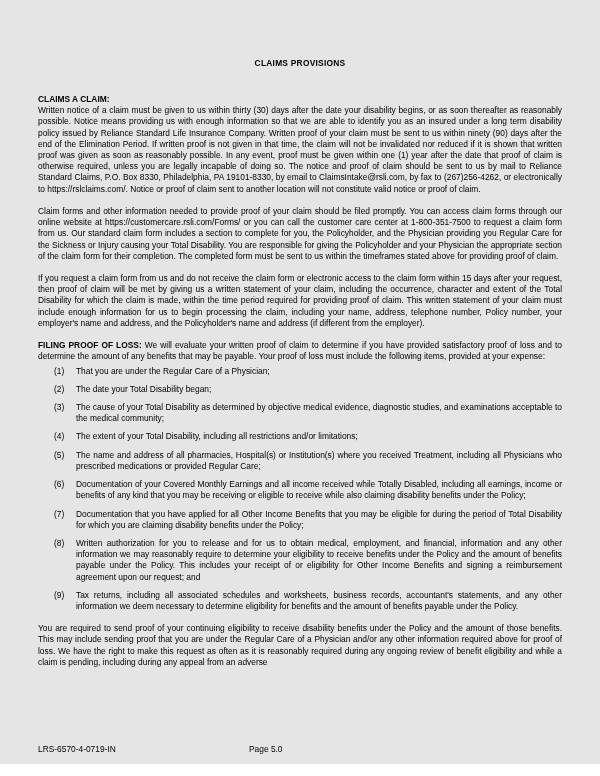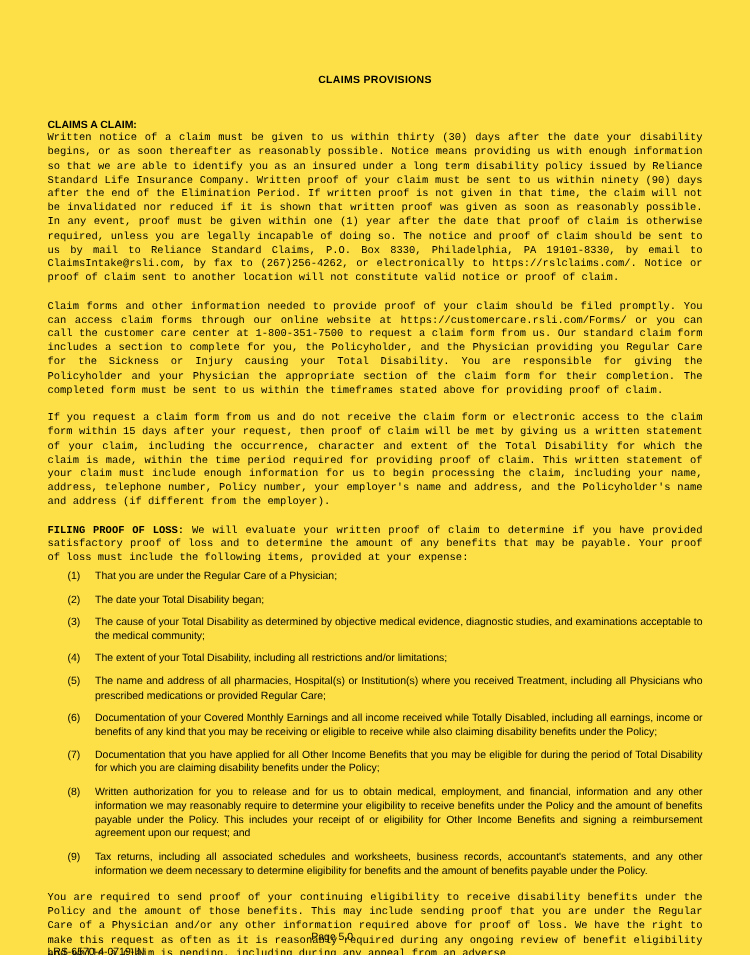--- a/index.html
+++ b/index.html
@@ -9,21 +9,21 @@
     background: #ffffff;
   }
   body {
     font-family: "Liberation Sans", sans-serif;
     color: #000000;
   }
   .page {
     position: relative;
     width: 600px;
     height: 764px;
-    background: #fde047;
+    background: #e5e5e5;
     overflow: hidden;
     box-sizing: border-box;
   }
   .content {
     position: absolute;
     left: 38px;
     top: 0;
     width: 524px;
   }
   .doc-title {
@@ -42,21 +42,20 @@
     margin-bottom: 0;
     line-height: 1.32;
   }
   p.body {
     font-size: 8.4px;
     line-height: 1.335;
     text-align: justify;
     margin: 0;
     -webkit-hyphens: none;
     hyphens: none;
-    font-family: Liberation Mono, monospace;
   }
   p.body.gap {
     margin-top: 11px;
   }
   p.body.tight {
     margin-top: 0;
   }
   .inline-bold {
     font-weight: bold;
   }
@@ -87,21 +86,21 @@
     position: absolute;
     left: 38px;
     top: 744px;
     width: 524px;
     font-size: 8.4px;
     line-height: 1.2;
   }
   .footer .doc-id {
     position: absolute;
     left: 0;
-    top: 12px;
+    top: 0;
   }
   .footer .page-num {
     position: absolute;
     left: 211px;
     top: 0;
     text-align: center;
   }
 </style>
 </head>
 <body>

